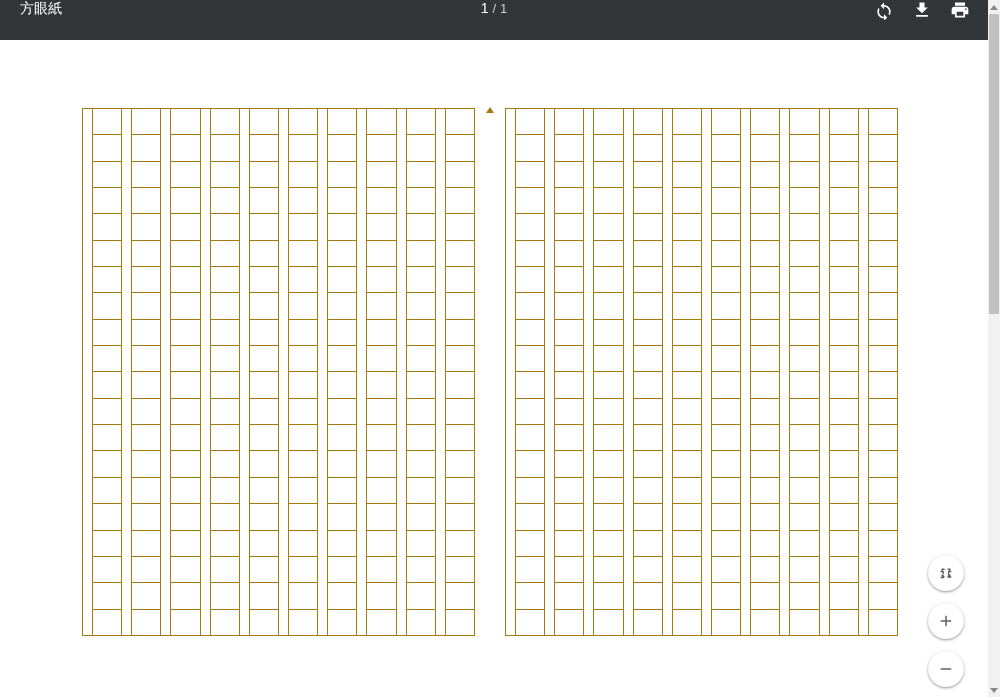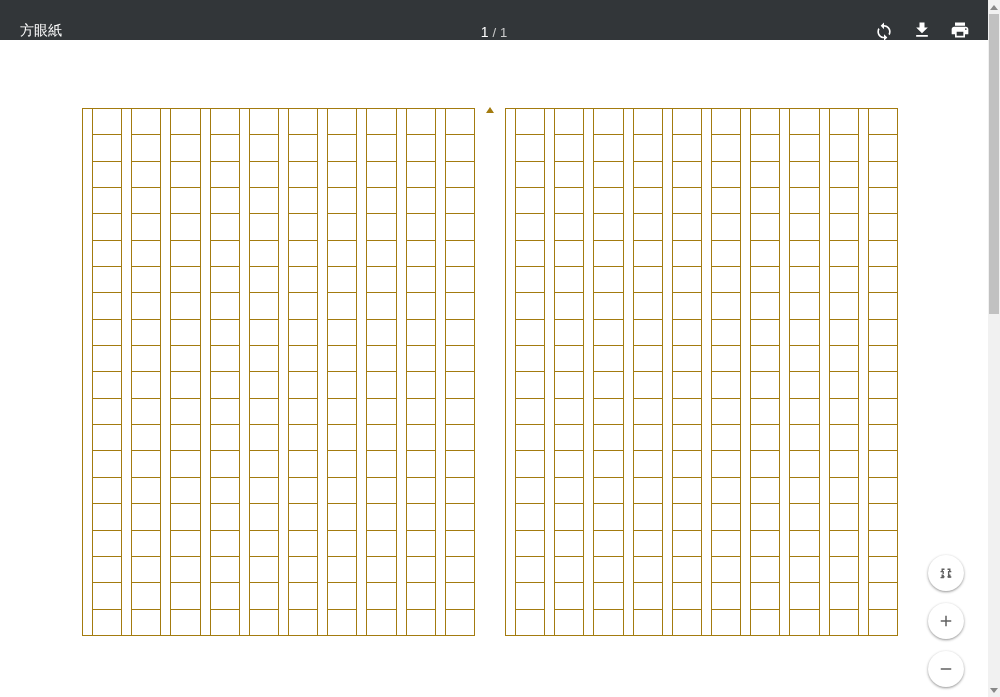--- a/index.html
+++ b/index.html
@@ -18,21 +18,21 @@
   }
   .toolbar {
     position: absolute;
     top: 0;
     left: 0;
     right: 12px;
     height: 40px;
     background: #323639;
     color: #ffffff;
     display: flex;
-    align-items: flex-end;
+    align-items: flex-start;
     font-size: 14px;
     z-index: 5;
   }
   .toolbar .title {
     padding-left: 20px;
     white-space: nowrap;
   }
   .toolbar .center {
     position: absolute;
     left: 50%;

